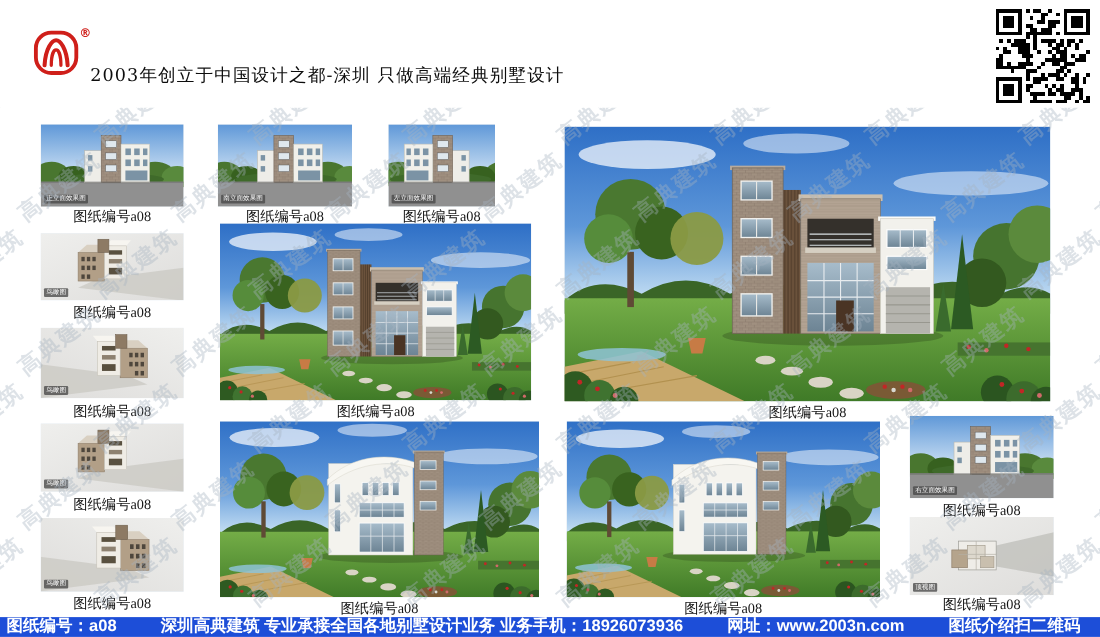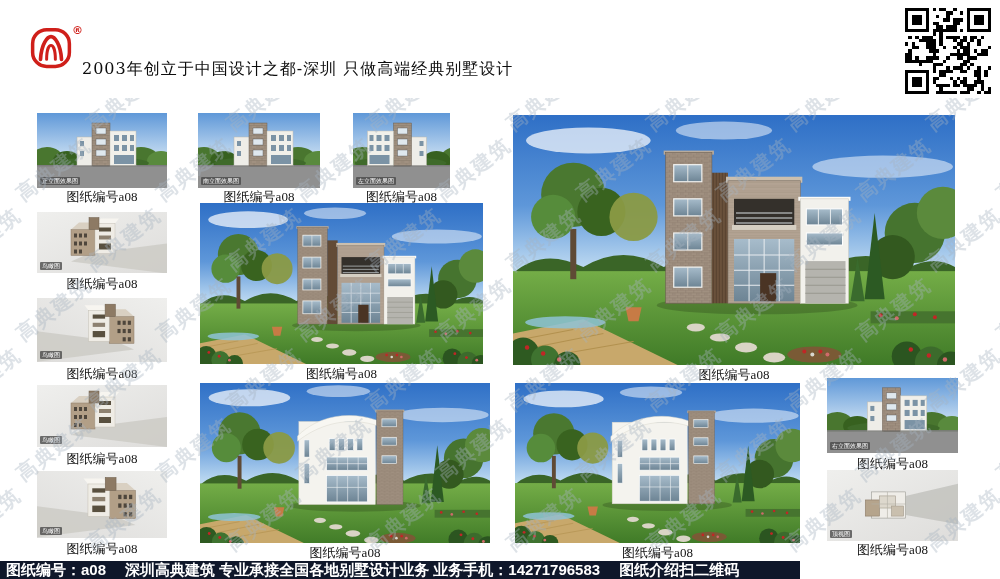--- a/index.html
+++ b/index.html
@@ -27,23 +27,23 @@
               font-size:6px;line-height:8px;padding:0 2px;border-radius:1px;white-space:nowrap;}
   .caption{position:absolute;height:15px;text-align:center;
            font-family:"Liberation Serif","DejaVu Serif",serif;font-size:13px;color:#141414;white-space:nowrap;}
 
   
   .wm-layer{position:absolute;left:0;top:98px;width:1000px;height:460px;overflow:hidden;pointer-events:none;}
   .wm{position:absolute;transform:rotate(-38deg);font-size:20px;font-weight:bold;letter-spacing:2px;
       color:rgba(165,180,192,.38);font-family:"Liberation Sans",sans-serif;white-space:nowrap;}
 
   
-  .footer{position:absolute;left:0;top:561px;width:800px;height:18px;background:#0f172a;
+  .footer{position:absolute;left:0;top:561px;width:1000px;height:18px;background:#1d4ed8;
           color:#fff;font-size:15px;line-height:18px;font-weight:bold;box-sizing:border-box;
-          padding-left:6px;display:flex;gap:19px;white-space:nowrap;overflow:hidden;}
+          padding-left:6px;display:flex;gap:40px;white-space:nowrap;overflow:hidden;}
 </style>
 </head>
 <body>
 
 <div class="page">
 
   <svg width="0" height="0" style="position:absolute" aria-hidden="true">
     <defs>
       <linearGradient id="gSky" x1="0" y1="0" x2="0" y2="1">
         <stop offset="0" stop-color="#2e6fc6"></stop>
@@ -625,17 +625,18 @@
       <span class="wm" style="left: 220px; top: 408px;">高典建筑</span>
       <span class="wm" style="left: 360px; top: 408px;">高典建筑</span>
       <span class="wm" style="left: 500px; top: 408px;">高典建筑</span>
       <span class="wm" style="left: 640px; top: 408px;">高典建筑</span>
       <span class="wm" style="left: 780px; top: 408px;">高典建筑</span>
       <span class="wm" style="left: 920px; top: 408px;">高典建筑</span>
     </div>
 
   <div class="footer">
     <span>图纸编号：a08</span>
-    <span>深圳高典建筑 专业承接全国各地别墅设计业务 业务手机：14271796583</span>
+    <span>深圳高典建筑 专业承接全国各地别墅设计业务 业务手机：18926073936</span>
+    <span>网址：www.2003n.com</span>
     <span>图纸介绍扫二维码</span>
   </div>
 
 </div>
 
 </body></html>

